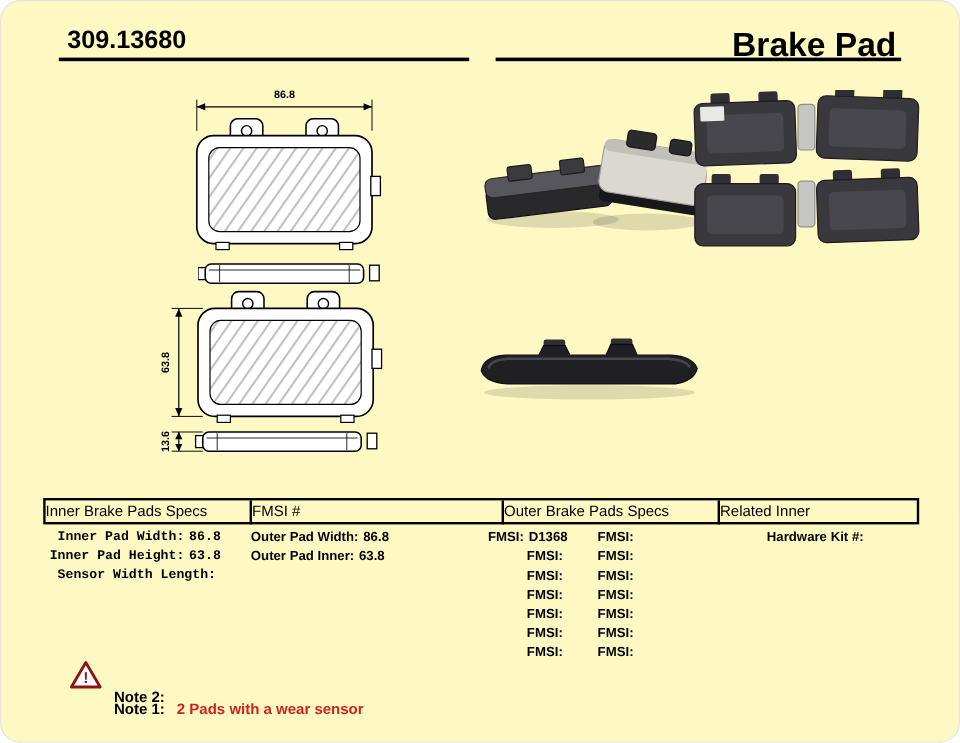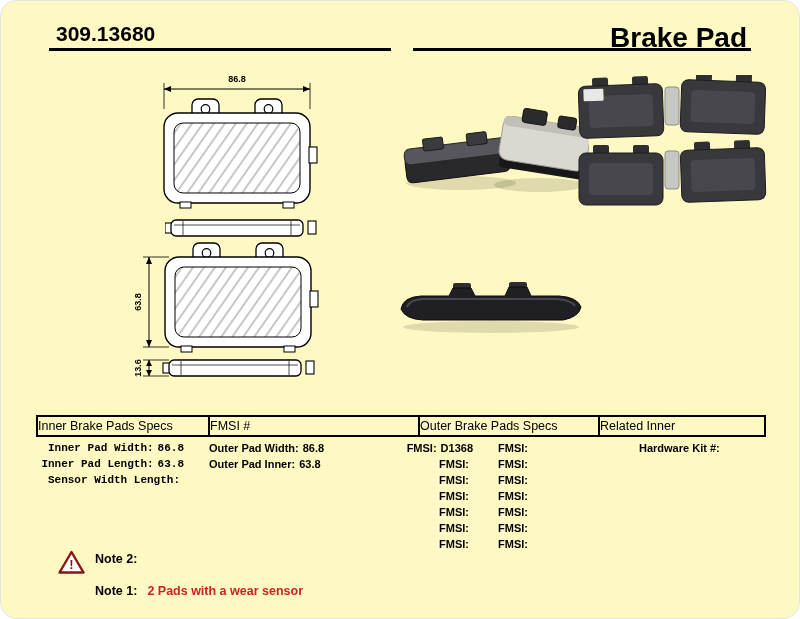--- a/index.html
+++ b/index.html
@@ -31,21 +31,21 @@
   .col-outer   { left:208px; width:150px; }
   .col-fmsi1   { left:372px; width:100px; text-align:right; }
   .col-fmsi2   { left:497px; width:100px; text-align:left; }
   .col-related { left:603px; width:160px; text-align:left;margin-left:35px; }
   .spec-row .v { margin-left:4px; }
 
   
   .note-triangle { position:absolute; left:57px; top:549px; }
   .note-line { position:absolute; font-size:12.5px; font-weight:bold; }
   .note-1 { left:94px; top:553px;margin-top:30px; }
-  .note-2 { left:94px; top:551px; }
+  .note-2 { left:94px; top:573px; }
   .note-text-red { color:#cc2222; margin-left:10px; }
 </style>
 </head>
 <body>
 
 <div class="page">
 
   <div class="part-number">309.13680</div>
   <div class="product-type">Brake Pad</div>
   <div class="rule rule-left"></div>
@@ -191,21 +191,21 @@
 
   <div class="spec-headers">
     <div class="spec-header sh-1">Inner Brake Pads Specs</div>
     <div class="spec-header sh-3">FMSI #</div>
     <div class="spec-header sh-2">Outer Brake Pads Specs</div>
     <div class="spec-header sh-4">Related Inner</div>
   </div>
 
   <div class="col col-inner">
     <div class="spec-row"><span>Inner Pad Width:</span><span class="v">86.8</span></div>
-    <div class="spec-row"><span>Inner Pad Length:</span><span class="v">63.8</span></div>
+    <div class="spec-row"><span>Inner Pad Height:</span><span class="v">63.8</span></div>
     <div class="spec-row"><span>Sensor Width Length:</span><span class="v"></span></div>
   </div>
 
   <div class="col col-outer">
     <div class="spec-row"><span>Outer Pad Width:</span><span class="v">86.8</span></div>
     <div class="spec-row"><span>Outer Pad Inner:</span><span class="v">63.8</span></div>
   </div>
 
   <div class="col col-fmsi1">
     <div class="spec-row"><span>FMSI:</span><span class="v">D1368</span></div>

